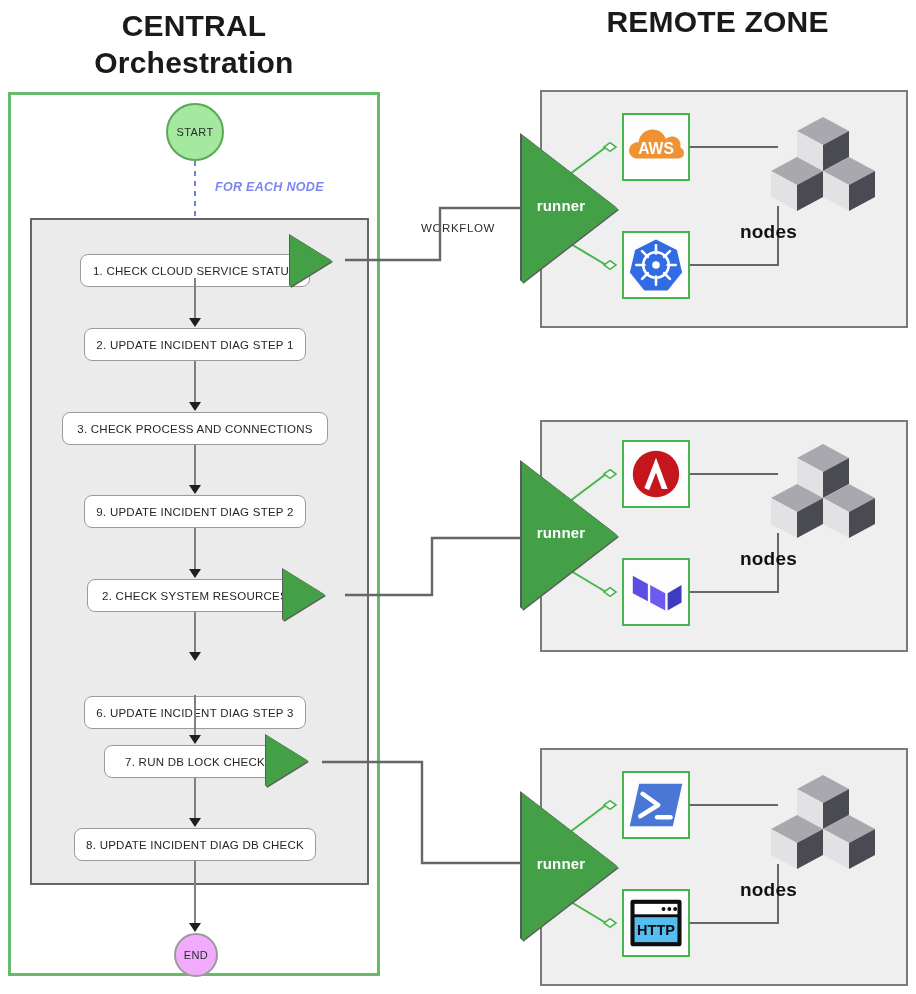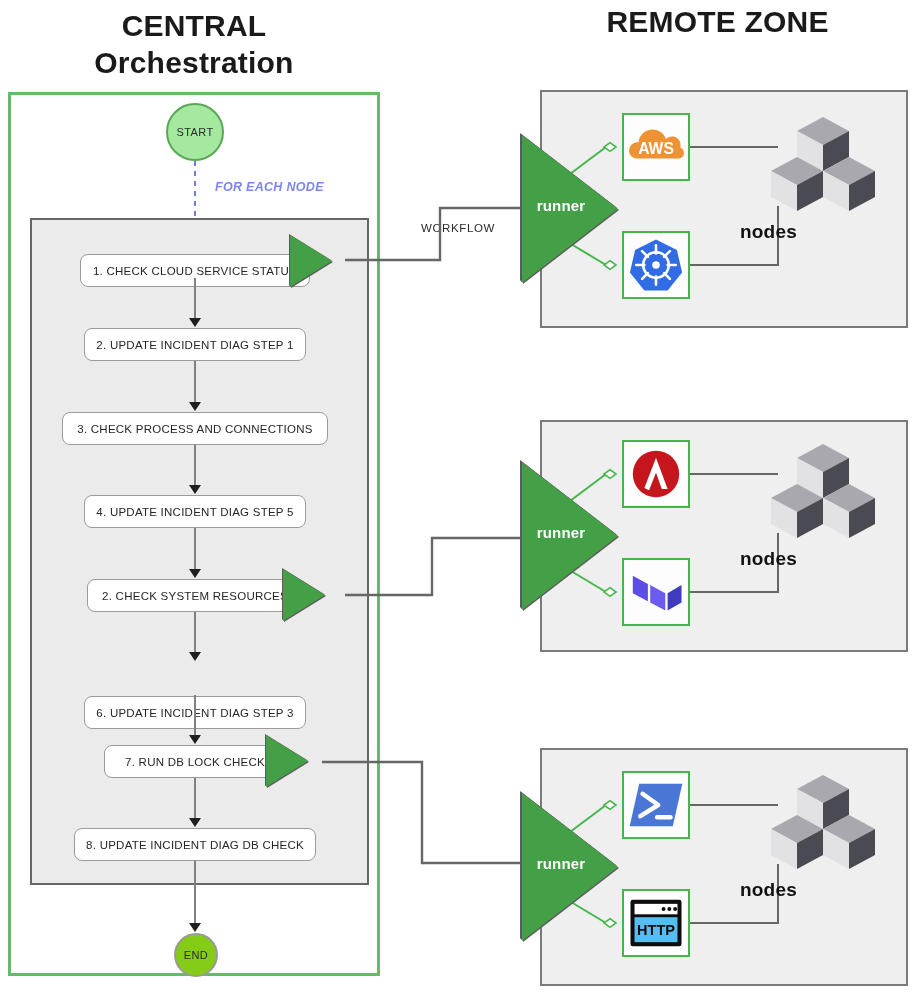--- a/index.html
+++ b/index.html
@@ -59,21 +59,21 @@
   }
   #start-node {
     left: 166px; top: 103px;
     width: 58px; height: 58px;
     background: #a5e8a0;
     border: 2px solid #5aa856;
   }
   #end-node {
     left: 174px; top: 933px;
     width: 44px; height: 44px;
-    background: #84cc16;
+    background: #f0abfc;
     border: 2px solid #9a9a9a;
     font-size: 11px;
   }
 
   
   #loop-dash {
     position: absolute;
     left: 194px;
     top: 161px;
     width: 2px;
@@ -266,21 +266,21 @@
         <span>2. UPDATE INCIDENT DIAG STEP 1</span>
       </div>
       <div class="spine" style="top: 361px; height: 43px;"></div>
       <div class="spine-arrow" style="top: 402px;"></div>
       <div class="step-box" style="left: 62px; top: 412px; width: 266px;">
         <span>3. CHECK PROCESS AND CONNECTIONS</span>
       </div>
       <div class="spine" style="top: 445px; height: 42px;"></div>
       <div class="spine-arrow" style="top: 485px;"></div>
       <div class="step-box" style="left: 84px; top: 495px; width: 222px;">
-        <span>4. UPDATE INCIDENT DIAG STEP 5</span>
+        <span>9. UPDATE INCIDENT DIAG STEP 2</span>
       </div>
       <div class="spine" style="top: 528px; height: 43px;"></div>
       <div class="spine-arrow" style="top: 569px;"></div>
       <div class="step-box" style="left: 87px; top: 579px; width: 216px;">
         <span>2. CHECK SYSTEM RESOURCES</span>
       </div>
       <div class="step-tri" style="left: 283px; top: 569px;"></div>
       <div class="spine" style="top: 612px; height: 42px;"></div>
       <div class="spine-arrow" style="top: 652px;"></div>
       <div class="step-box" style="left: 84px; top: 696px; width: 222px;">

